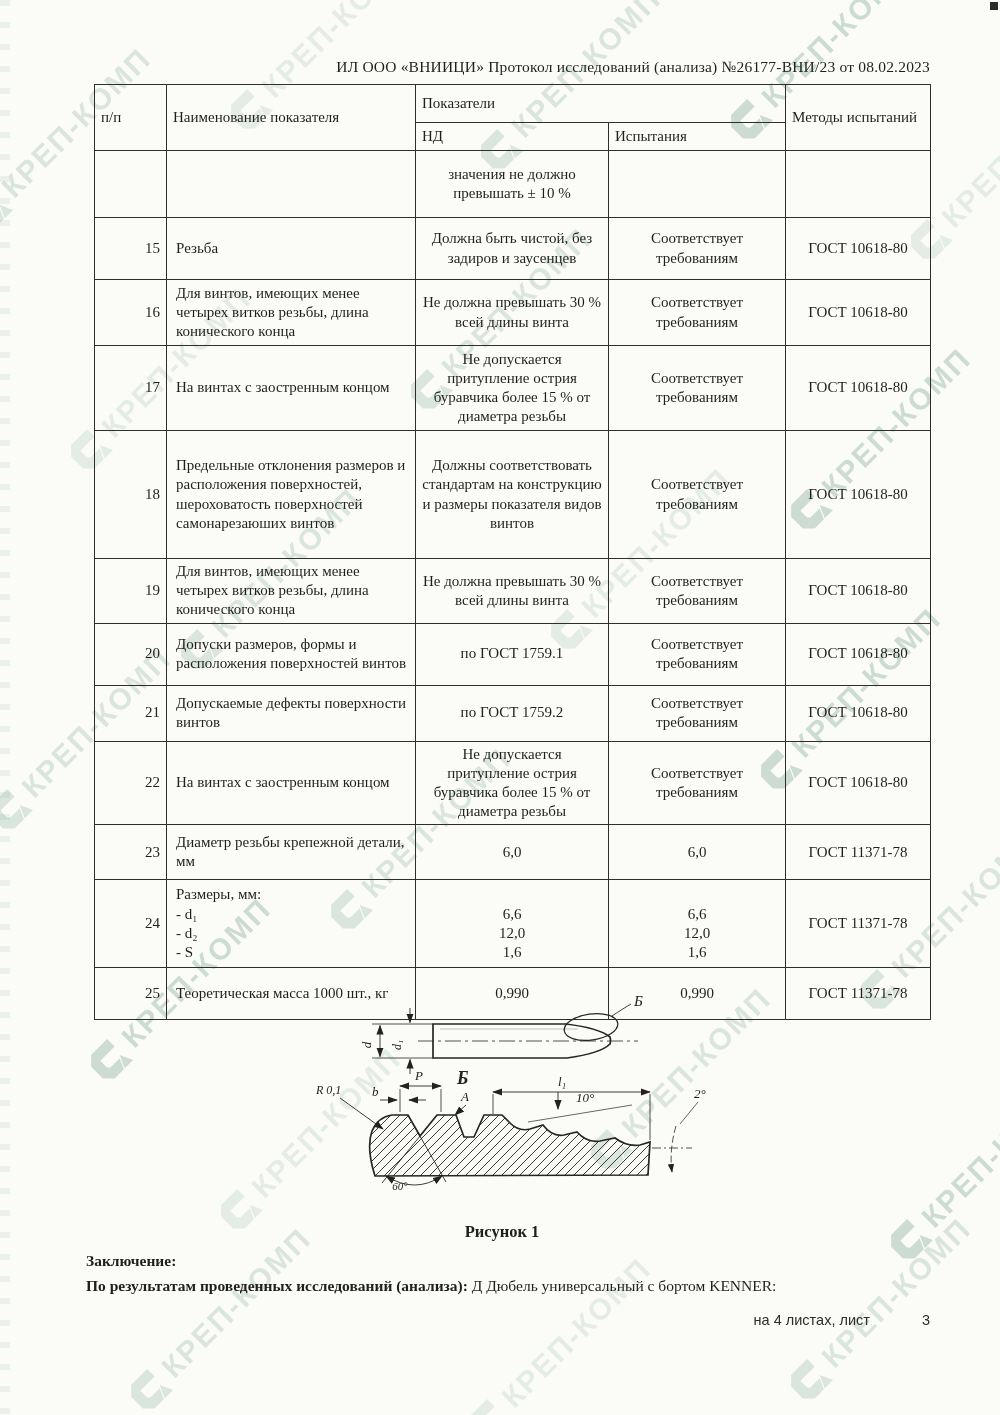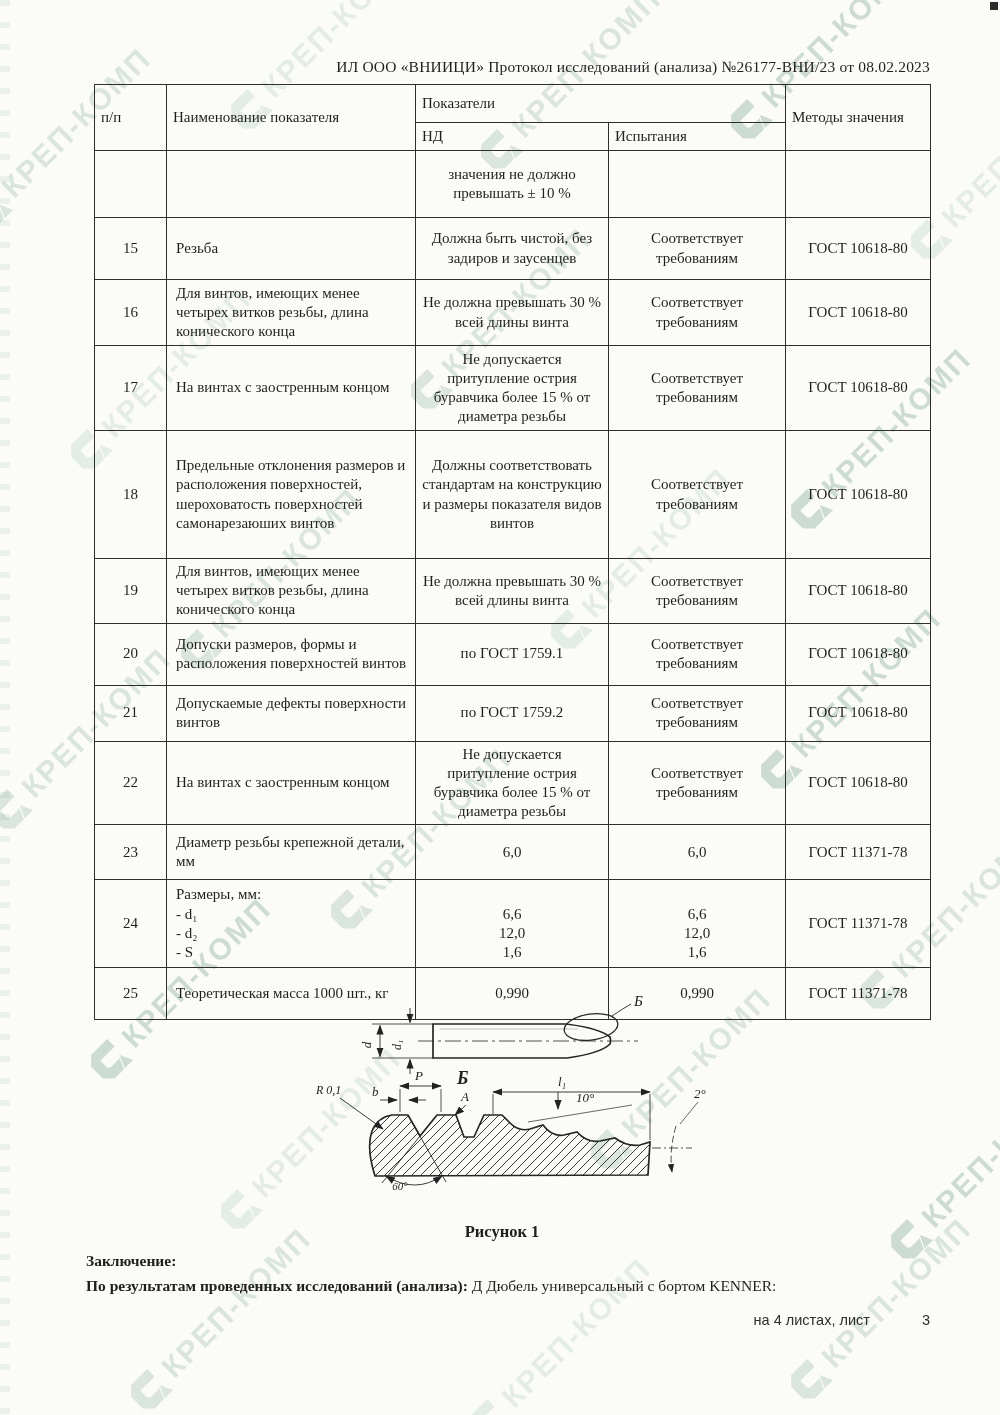--- a/index.html
+++ b/index.html
@@ -22,21 +22,21 @@
   .header-line{position:absolute;left:94px;top:58px;width:836px;text-align:right;
       font-size:15.5px;letter-spacing:.2px;z-index:2;}
   .header-line .b{font-weight:normal;}
 
   table.doc-table{position:absolute;left:94px;top:84px;width:836px;border-collapse:collapse;
       table-layout:fixed;font-size:15px;line-height:1.28;z-index:2;}
   .doc-table th,.doc-table td{border:1.6px solid #2e2e2e;padding:3px 6px;vertical-align:middle;
       font-weight:normal;background:transparent;}
   .doc-table thead th{text-align:left;}
   .col-num{width:72px;}.col-name{width:249px;}.col-nd{width:193px;}.col-test{width:177px;}.col-met{width:145px;}
-  td.c-num{text-align:center;}
+  td.c-num{text-align:right;}
   td.c-name{text-align:left;padding-left:9px;}
   td.c-nd,td.c-test,td.c-met{text-align:center;}
   td.pre{white-space:pre-line;}
 
   .figure-wrap{position:absolute;left:300px;top:990px;width:470px;height:232px;z-index:2;}
   .figure-caption{position:absolute;left:84px;top:1222px;width:836px;text-align:center;
       font-weight:bold;font-size:16.5px;z-index:2;}
 
   .conclusion{position:absolute;left:86px;top:1248px;width:846px;font-size:15.5px;line-height:25px;z-index:2;}
   .conclusion .b{font-weight:bold;}
@@ -193,21 +193,21 @@
         <col class="col-name">
         <col class="col-nd">
         <col class="col-test">
         <col class="col-met">
       </colgroup>
     <thead>
       <tr style="height:38px">
         <th rowspan="2">п/п</th>
         <th rowspan="2">Наименование показателя</th>
         <th colspan="2">Показатели</th>
-        <th rowspan="2">Методы значения</th>
+        <th rowspan="2">Методы испытаний</th>
       </tr>
       <tr style="height:28px">
         <th>НД</th>
         <th>Испытания</th>
       </tr>
     </thead>
     <tbody>
       <tr style="height:67px">
         <td class="c-num"></td>
         <td class="c-name"></td>

